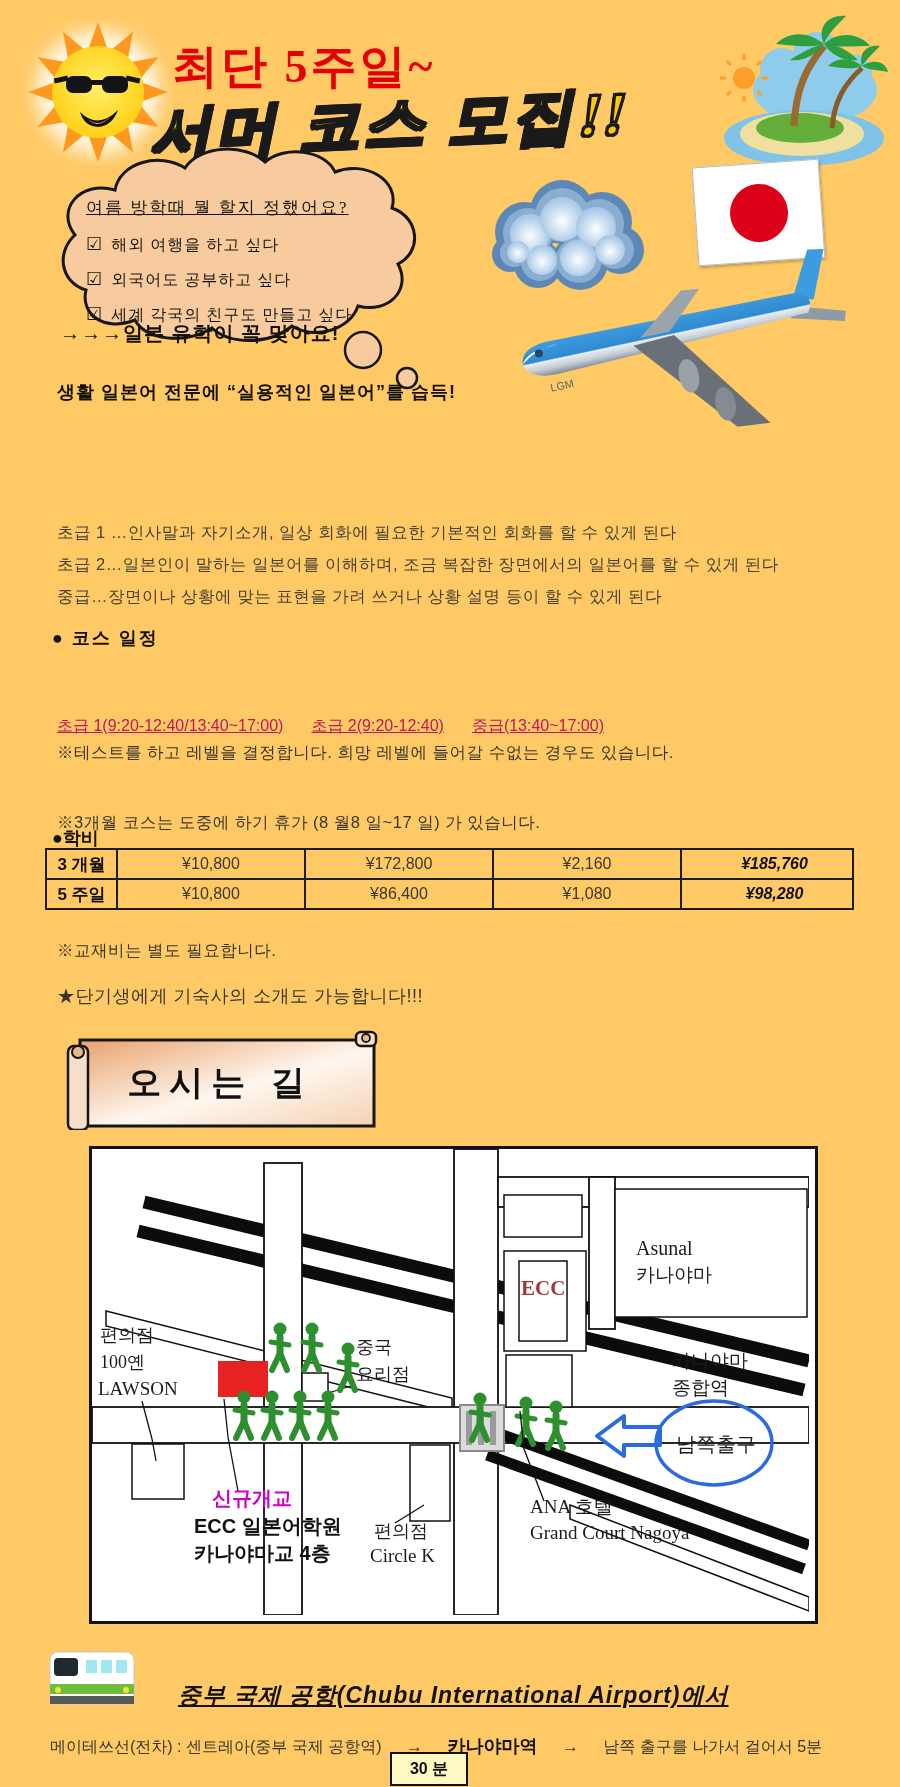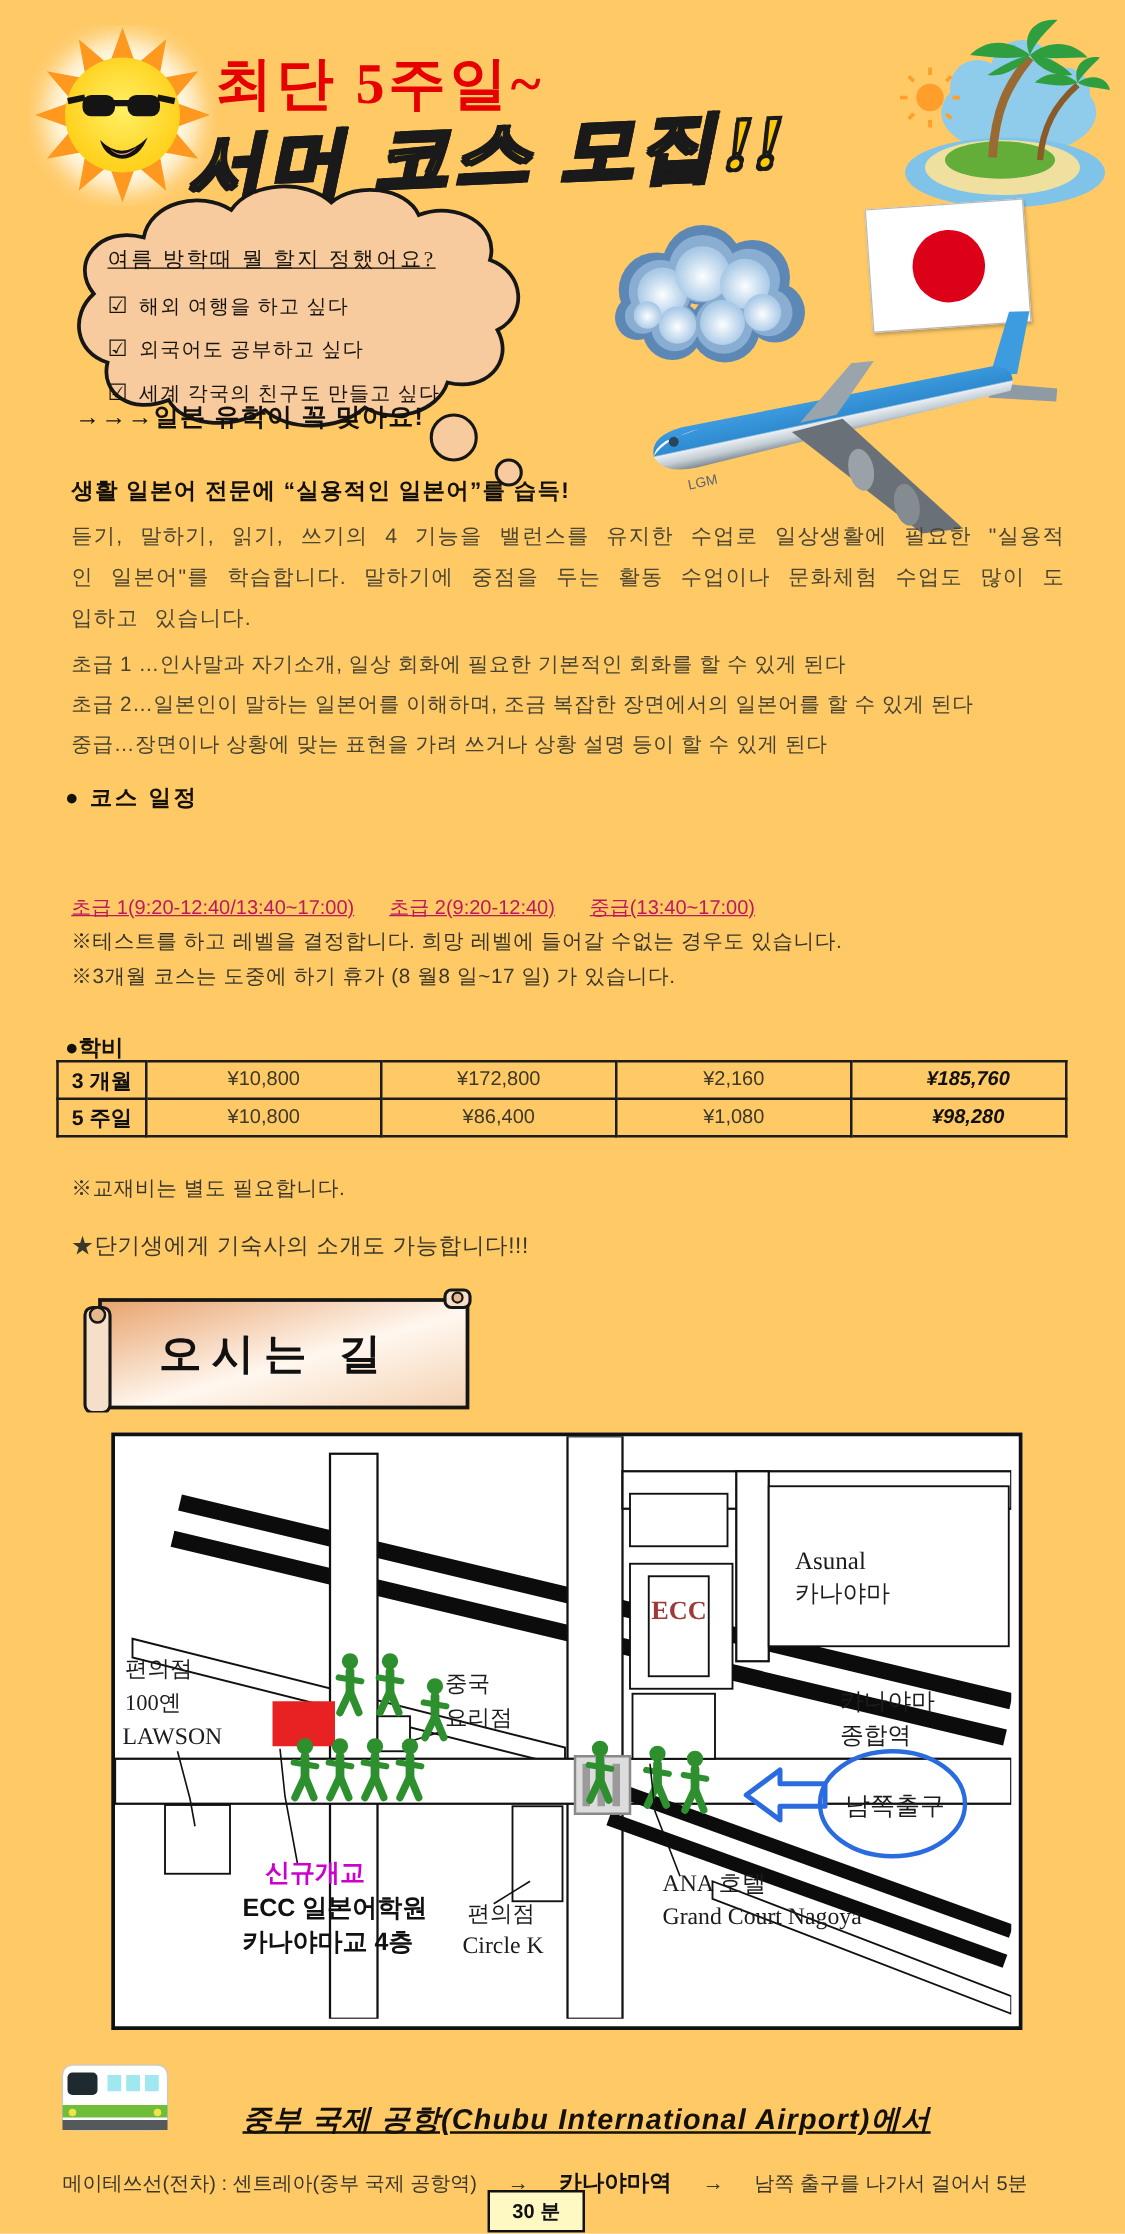--- a/index.html
+++ b/index.html
@@ -49,21 +49,21 @@
   .fees-table .total-h{font-weight:bold;color:#111;}
   .fees-table .total{font-weight:bold;font-style:italic;color:#111;padding-left:16px;}
   
   .scroll-banner{left:60px;top:1030px;width:320px;height:100px;}
   .scroll-title{position:absolute;left:0;top:30px;width:100%;text-align:center;font-size:34px;
         font-weight:bold;color:#111;letter-spacing:8px;white-space:nowrap;}
   
   .map-box{left:89px;top:1146px;width:723px;height:472px;background:#ffffff;border:3px solid #111;}
   .map-box svg{display:block;}
   
-  .train-heading{left:194px;top:1680px;font-size:23px;font-weight:bold;font-style:italic;
+  .train-heading{left:178px;top:1680px;font-size:23px;font-weight:bold;font-style:italic;
         text-decoration:underline;color:#14110b;white-space:nowrap;letter-spacing:1px;}
   .route-line{left:50px;top:1734px;width:845px;font-size:16px;color:#3a372a;white-space:nowrap;}
   .route-arrow{margin:0 20px;font-size:17px;}
   .route-station{font-size:18px;font-weight:bold;color:#111;}
   .duration-badge{left:390px;top:1752px;width:74px;height:30px;background:#fef9c3;border:2px solid #111;
         display:flex;align-items:center;justify-content:center;font-size:16px;font-weight:bold;color:#111;}
   .map-label{font-family:"Liberation Serif",serif;fill:#1c1c1c;}
 </style>
 </head>
 <body>
@@ -233,33 +233,32 @@
     <div class="bubble-item">
       <span class="bubble-check">☑</span><span>외국어도 공부하고  싶다</span>
     </div>
     <div class="bubble-item">
       <span class="bubble-check">☑</span><span>세계 각국의 친구도 만들고 싶다</span>
     </div>
   </div>
   <div class="abs bubble-conclusion">→→→일본 유학이 꼭 맞아요!</div>
 
   <div class="abs intro-heading">생활 일본어 전문에 “실용적인 일본어”를 습득!</div>
-  <div class="abs intro-para">듣기, 말하기, 읽기, 쓰기의 4 기능을 밸런스를 유지한 수업로 일상생활에 필요한 "실용적인 일본어"를 학습합니다. 말하기에 중점을 두는 활동 수업이나 문화체험 수업도 많이 도입하고 있습니다.</div>
   <div class="abs levels">
     <div>초급 1 …인사말과 자기소개, 일상 회화에 필요한 기본적인 회화를 할 수 있게 된다</div>
     <div>초급 2…일본인이 말하는 일본어를 이해하며, 조금 복잡한 장면에서의 일본어를 할 수 있게 된다</div>
     <div>중급…장면이나 상황에 맞는 표현을 가려 쓰거나 상황 설명 등이 할 수 있게 된다</div>
   </div>
 
   <div class="abs sched-heading">● 코스  일정</div>
   <div class="abs times-line">
     <span>초급 1(9:20-12:40/13:40~17:00)</span><span>초급 2(9:20-12:40)</span><span>중급(13:40~17:00)</span>
   </div>
   <div class="abs note-line" style="left:57px;top:742px;">※테스트를 하고 레벨을  결정합니다. 희망 레벨에 들어갈 수없는 경우도 있습니다.</div>
-  <div class="abs note-line" style="left:57px;top:770px;text-align:center;">※3개월 코스는 도중에 하기 휴가 (8 월8 일~17 일) 가 있습니다.</div>
+  <div class="abs note-line" style="left:57px;top:812px;text-align:center;">※3개월 코스는 도중에 하기 휴가 (8 월8 일~17 일) 가 있습니다.</div>
 
   <div class="abs fees-heading">●학비</div>
   <table class="abs fees-table">
     <colgroup>
         <col style="width:71px">
         <col style="width:188px">
         <col style="width:188px">
       <col style="width:188px">
         <col style="width:172px">
       </colgroup>

